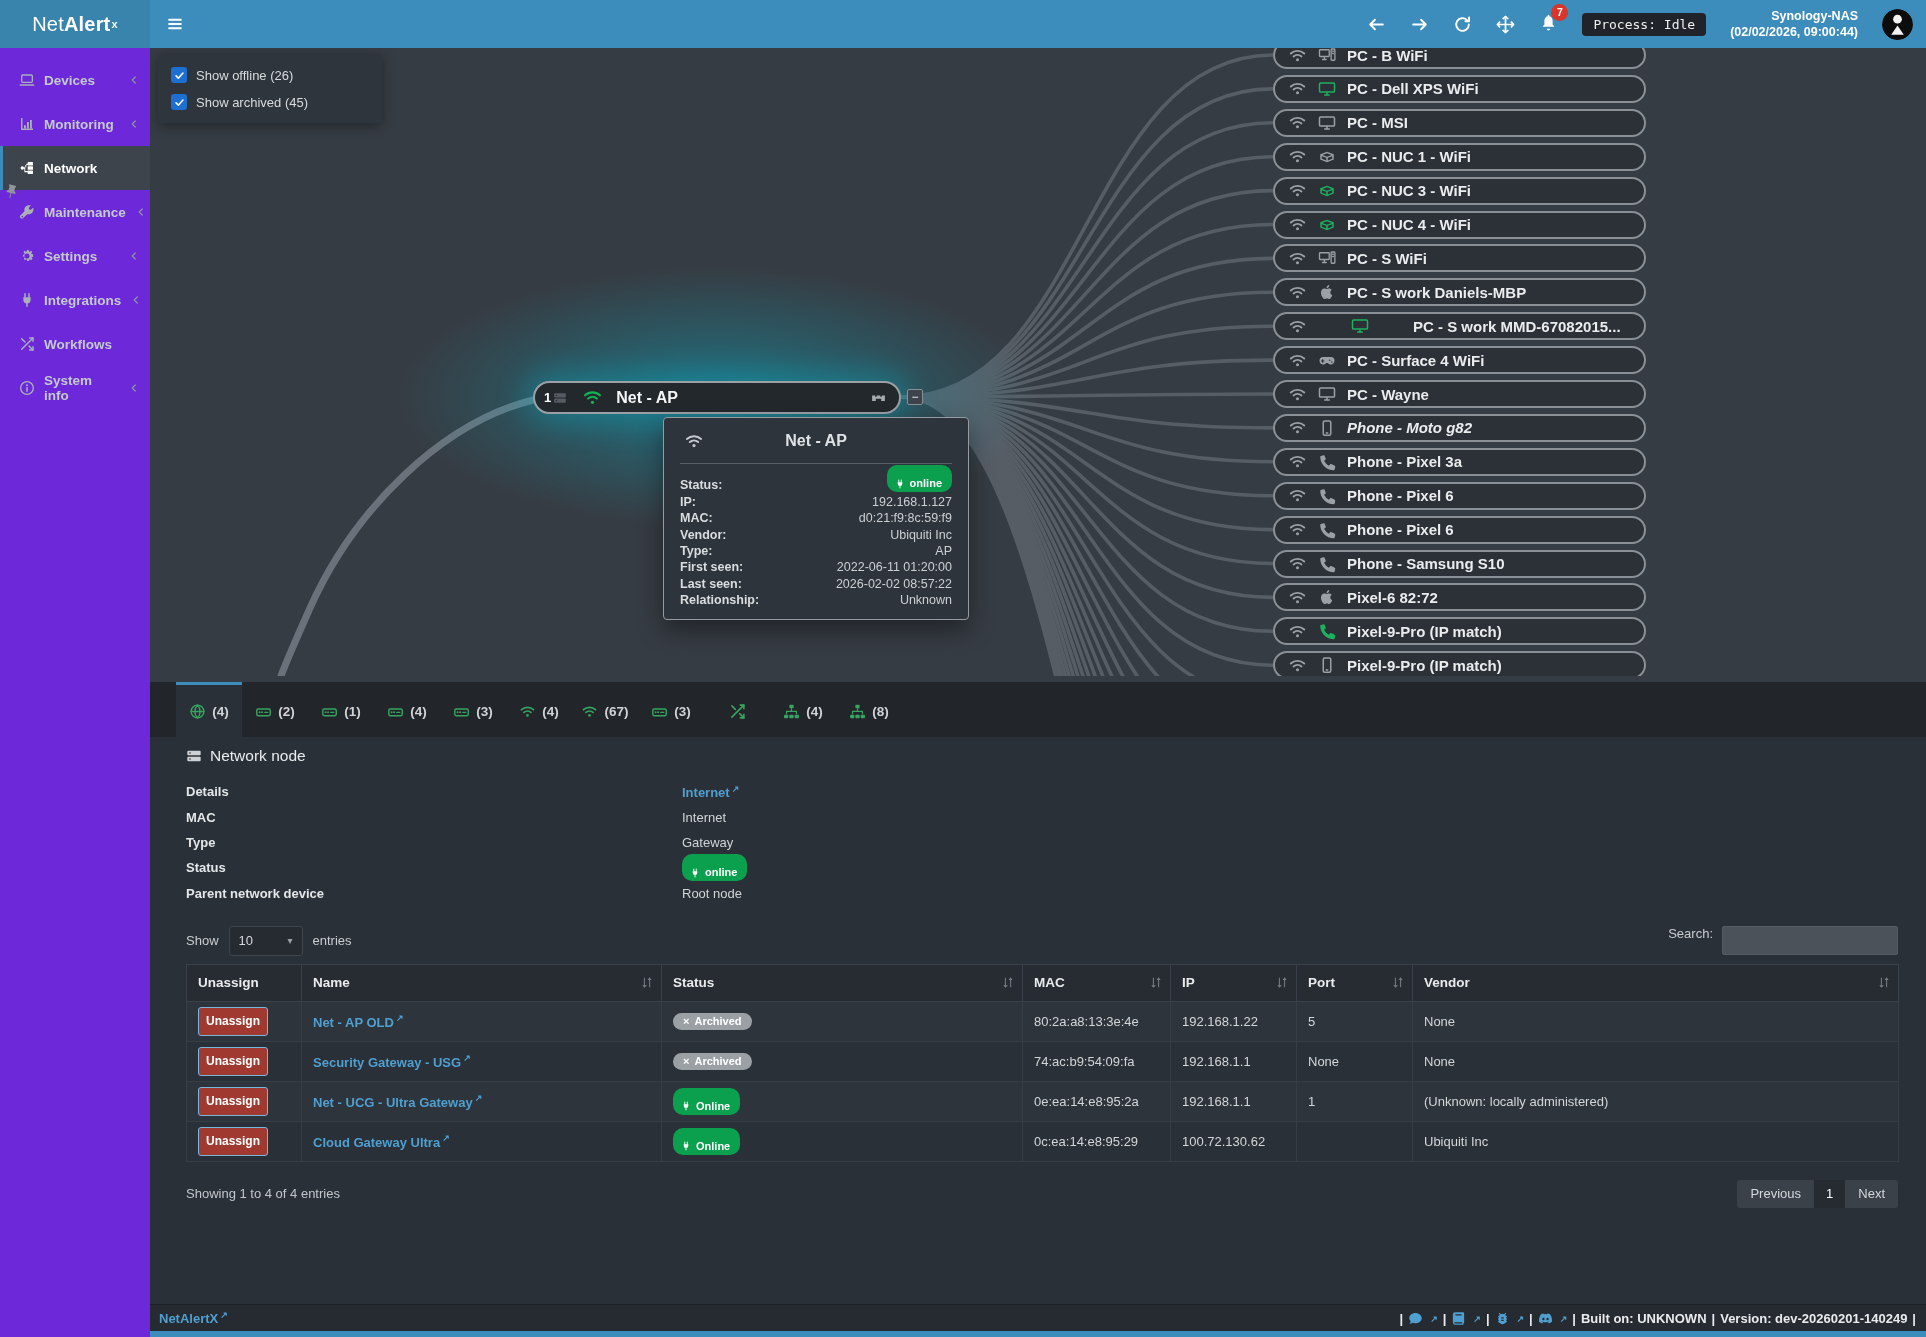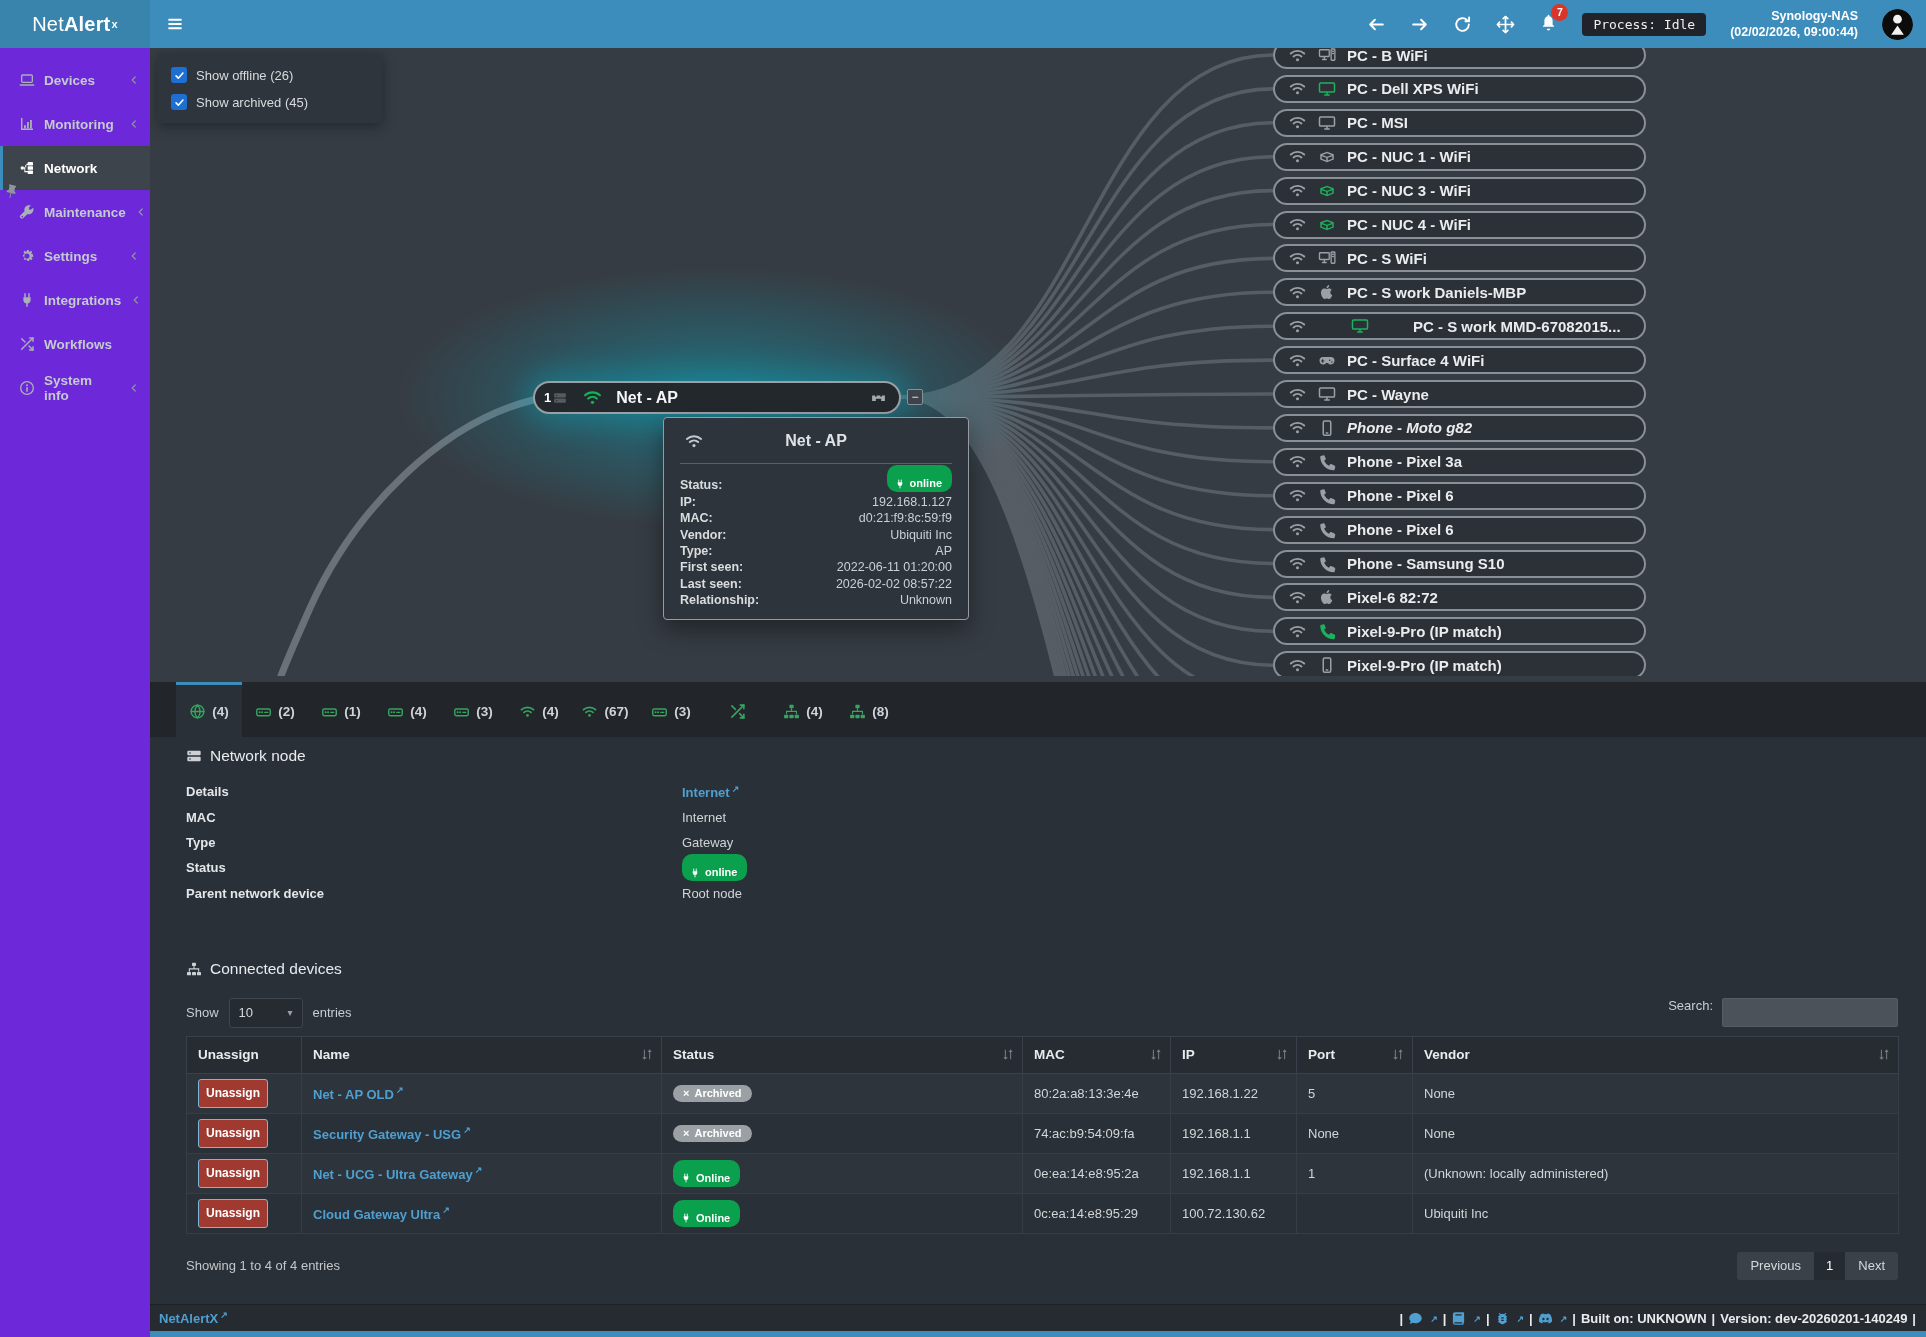--- a/index.html
+++ b/index.html
@@ -800,34 +800,20 @@
             </span>
             <span>online</span>
           </span>
         </div>
         <div class="kv-row">
           <span class="k">Parent network device</span>
           <span class="v">Root node</span>
         </div>
       </div>
 
-    <div class="pane-title conn-title">
-      <span class="ico" id="sitemapIco">
-          <svg viewBox="0 0 24 24" xmlns="http://www.w3.org/2000/svg">
-            <g fill="currentColor">
-              <rect x="9" y="2.5" width="6" height="5" rx="1"></rect>
-              <rect x="1.5" y="16.5" width="6" height="5" rx="1"></rect>
-              <rect x="9" y="16.5" width="6" height="5" rx="1"></rect>
-              <rect x="16.5" y="16.5" width="6" height="5" rx="1"></rect>
-              <path d="M11.2 7.5h1.6v3.5h7v5h-1.6v-3.4H5.8v3.4H4.2v-5h7V7.5z"></path>
-            </g>
-          </svg>
-        </span>
-      <span>Connected devices</span>
-    </div>
 
     <div class="controls">
       <span>Show</span>
       <div class="pgsel">
         <span>10</span>
         <span style="font-size:10px;color:#9aa0a6">▾</span>
       </div>
       <span>entries</span>
       <div class="searchbox">
         <span>Search:</span>

